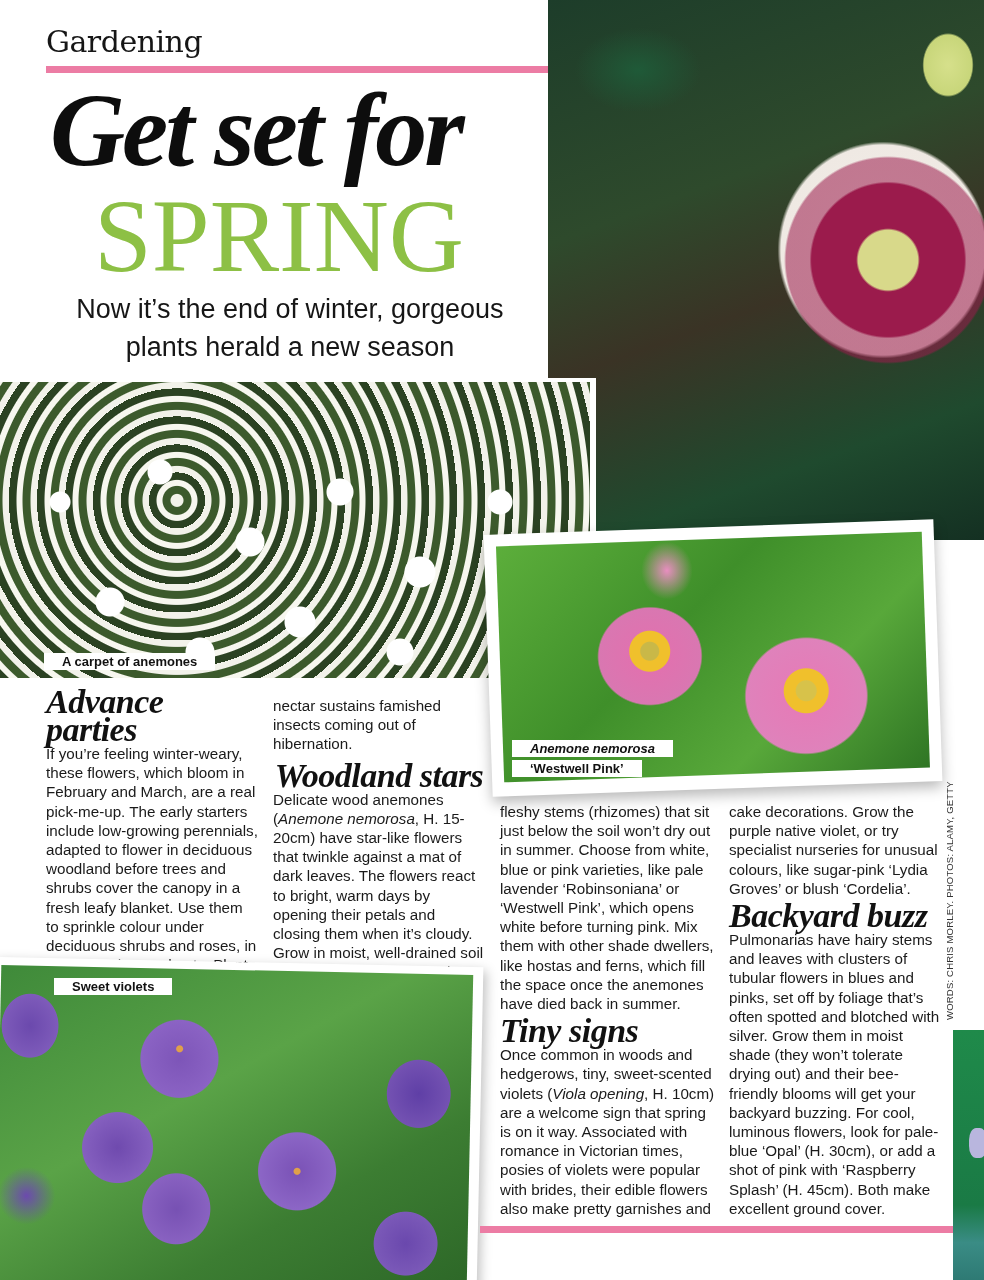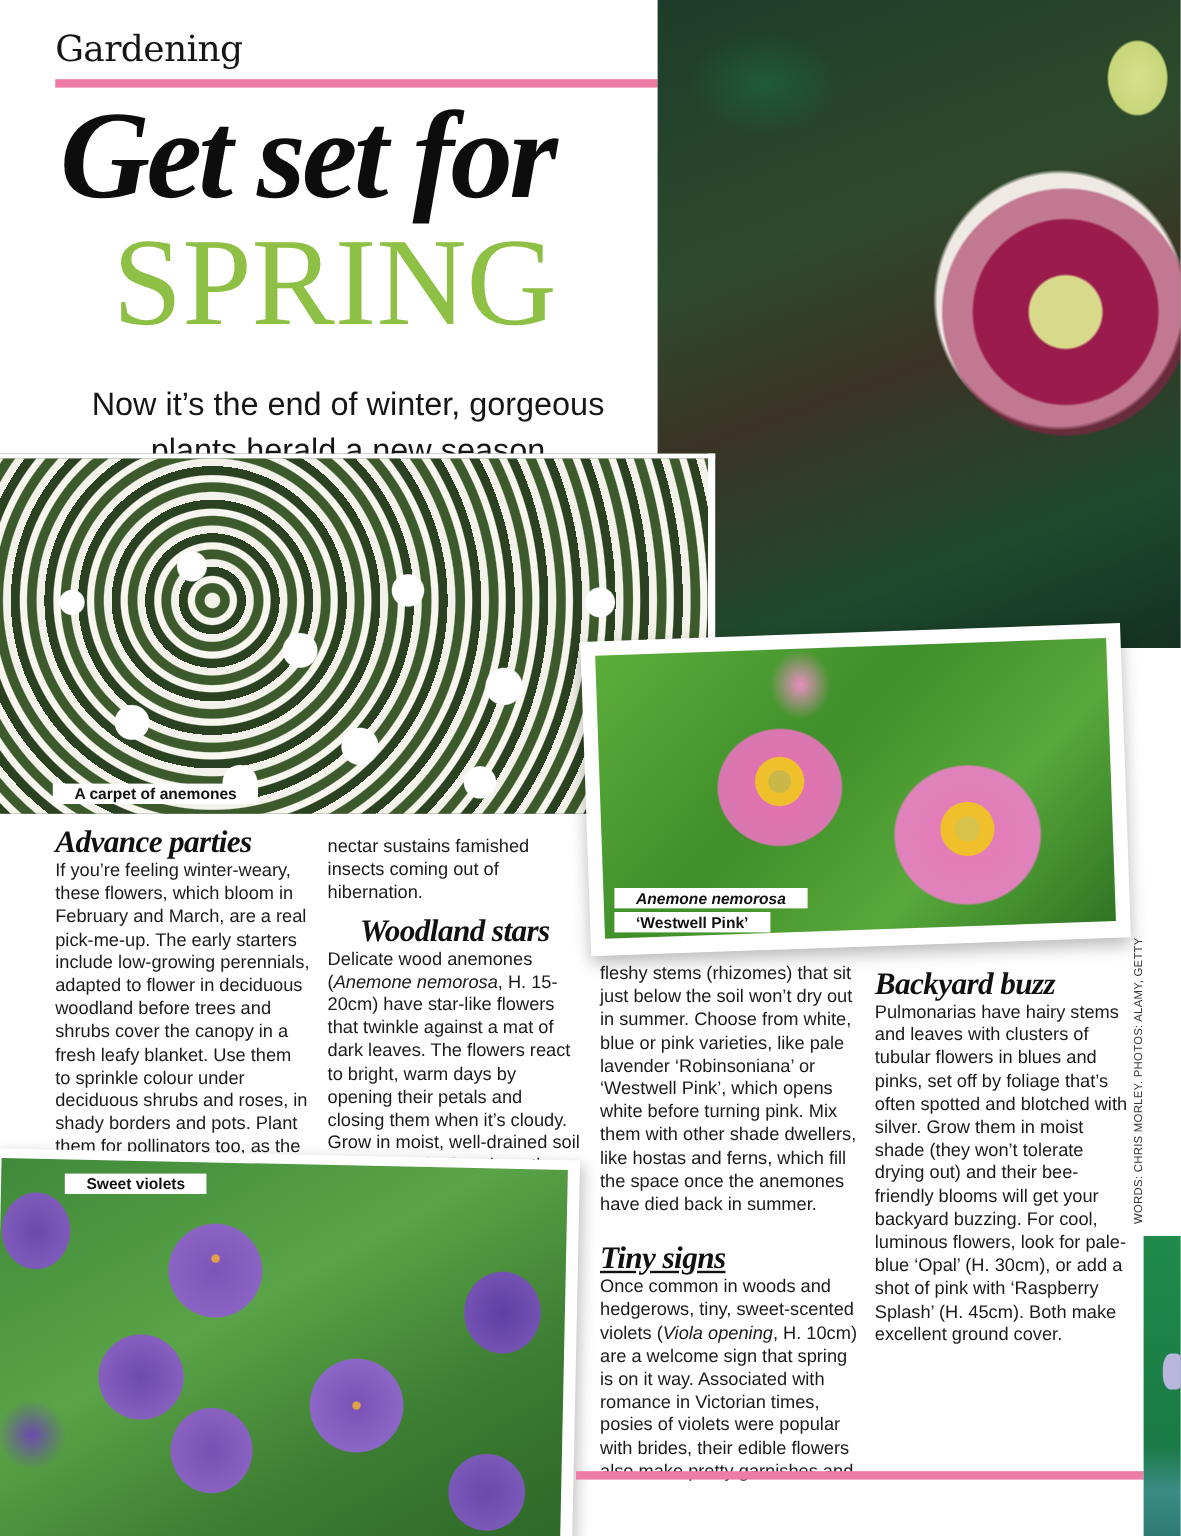--- a/index.html
+++ b/index.html
@@ -3,21 +3,21 @@
 <meta charset="utf-8">
 <style>
   html,body{margin:0;padding:0;}
   body{width:984px;height:1280px;position:relative;overflow:hidden;background:#ffffff;font-family:"Liberation Sans",sans-serif;color:#1b1b1b;}
   .abs{position:absolute;}
   
   .section-label{left:46px;top:24px;font-family:"DejaVu Serif","Liberation Serif",serif;font-size:30px;letter-spacing:-0.5px;color:#161616;}
   .pink-rule{height:7px;background:#ec7ca4;}
   .headline{left:50px;top:78px;font-family:"Liberation Serif","DejaVu Serif",serif;font-style:italic;font-weight:bold;font-size:104px;line-height:104px;letter-spacing:-3px;color:#0d0d0d;white-space:nowrap;}
   .spring{left:94px;top:186px;font-family:"Liberation Serif","DejaVu Serif",serif;font-size:104px;line-height:100px;letter-spacing:0px;color:#8dc045;white-space:nowrap;text-align:center;}
-  .standfirst{left:40px;top:290px;width:500px;text-align:center;font-size:27px;line-height:38px;color:#161616;margin-top:28px;}
+  .standfirst{left:40px;top:290px;width:500px;text-align:center;font-size:27px;line-height:38px;color:#161616;}
   
   .photo{overflow:hidden;}
   .hellebore{left:548px;top:0;width:436px;height:540px;
     background:
       radial-gradient(ellipse 40px 38px at 330px 235px,#e4e58a 0%,#c9d56a 45%,transparent 48%),
       radial-gradient(ellipse 170px 175px at 335px 250px,#f4f0ea 0%,#efe9e3 60%,transparent 62%),
       radial-gradient(ellipse 40px 50px at 400px 65px,#d6e08b 0%,#c8d67a 60%,transparent 64%),
       radial-gradient(ellipse 90px 60px at 90px 70px,#1f5a38 0%,transparent 70%),
       linear-gradient(160deg,#1d3d2a 0%,#2e4a2c 35%,#3a3325 55%,#1f4a2e 80%,#143022 100%);}
   .hellebore .spots{position:absolute;left:190px;top:110px;width:300px;height:300px;border-radius:50%;
@@ -61,21 +61,21 @@
       radial-gradient(ellipse 40px 40px at 30px 230px,#6c4aae 0%,transparent 72%),
       linear-gradient(150deg,#3f8a3a 0%,#5aa347 40%,#3c7d32 70%,#2c6627 100%);}
   .bottom-right-photo{left:953px;top:1030px;width:31px;height:250px;background:linear-gradient(180deg,#1f8a4a 0%,#1a7a45 70%,#3a8c85 85%,#2e7a74 100%);}
   .bottom-right-photo .bud{position:absolute;left:16px;top:98px;width:18px;height:30px;border-radius:40%;background:#b9b6de;}
   
   .caption{font-size:13px;font-weight:bold;background:#fff;color:#111;padding:0 18px;line-height:17px;white-space:nowrap;}
   .caption.italic{font-style:italic;}
   
   .col{font-size:15.2px;line-height:19.2px;color:#1a1a1a;}
   .col p{margin:0;}
-  .subhead{font-family:"Liberation Serif","DejaVu Serif",serif;font-style:italic;font-weight:bold;font-size:26px;line-height:28px;letter-spacing:-0.5px;color:#111;margin:0;}
+  .subhead{font-family:"Liberation Serif","DejaVu Serif",serif;font-style:italic;font-weight:bold;font-size:34px;line-height:28px;letter-spacing:-0.5px;color:#111;margin:0;}
   .col em{font-style:italic;}
   .credit{left:944px;top:1020px;transform:rotate(-90deg);transform-origin:left top;font-size:9.5px;letter-spacing:0.2px;color:#333;white-space:nowrap;}
 </style>
 </head>
 <body>
 
 <div class="abs section-label">Gardening</div>
 <div class="abs pink-rule" style="left:46px;top:66px;width:502px;"></div>
 
 <div class="abs photo hellebore">
@@ -101,25 +101,26 @@
 </div>
 
 <div class="abs col" style="left:273px;top:696px;width:212px;">
   <p>nectar sustains famished insects coming out of hibernation.</p>
   <h2 class="subhead" style="margin-top:8px;text-align:center;">Woodland stars</h2>
   <p><span>Delicate wood anemones (</span><em>Anemone nemorosa</em><span>, H. 15-20cm) have star-like flowers that twinkle against a mat of dark leaves. The flowers react to bright, warm days by opening their petals and closing them when it’s cloudy. Grow in moist, well-drained soil in dappled shade, where the</span></p>
 </div>
 
 <div class="abs col" style="left:500px;top:802px;width:216px;">
   <p>fleshy stems (rhizomes) that sit just below the soil won’t dry out in summer. Choose from white, blue or pink varieties, like pale lavender ‘Robinsoniana’ or ‘Westwell Pink’, which opens white before turning pink. Mix them with other shade dwellers, like hostas and ferns, which fill the space once the anemones have died back in summer.</p>
-  <h2 class="subhead" style="margin-top:22px;text-decoration:underline;">Tiny signs</h2>
+  <h2 class="subhead" style="margin-top:4px;">Tiny signs</h2>
   <p><span>Once common in woods and hedgerows, tiny, sweet-scented violets (</span><em>Viola opening</em><span>, H. 10cm) are a welcome sign that spring is on it way. Associated with romance in Victorian times, posies of violets were popular with brides, their edible flowers also make pretty garnishes and</span></p>
 </div>
 
 <div class="abs col" style="left:729px;top:802px;width:216px;">
+  <p>cake decorations. Grow the purple native violet, or try specialist nurseries for unusual colours, like sugar-pink ‘Lydia Groves’ or blush ‘Cordelia’.</p>
   <h2 class="subhead" style="margin-top:4px;font-family:Liberation Serif, serif;">Backyard buzz</h2>
   <p>Pulmonarias have hairy stems and leaves with clusters of tubular flowers in blues and pinks, set off by foliage that’s often spotted and blotched with silver. Grow them in moist shade (they won’t tolerate drying out) and their bee-friendly blooms will get your backyard buzzing. For cool, luminous flowers, look for pale-blue ‘Opal’ (H. 30cm), or add a shot of pink with ‘Raspberry Splash’ (H. 45cm). Both make excellent ground cover.</p>
 </div>
 
 <div class="abs credit">WORDS: CHRIS MORLEY. PHOTOS: ALAMY, GETTY</div>
 
 <div class="abs violet-card">
   <div class="img"></div>
 </div>
 <div class="abs caption" style="left:54px;top:978px;">Sweet violets</div>

